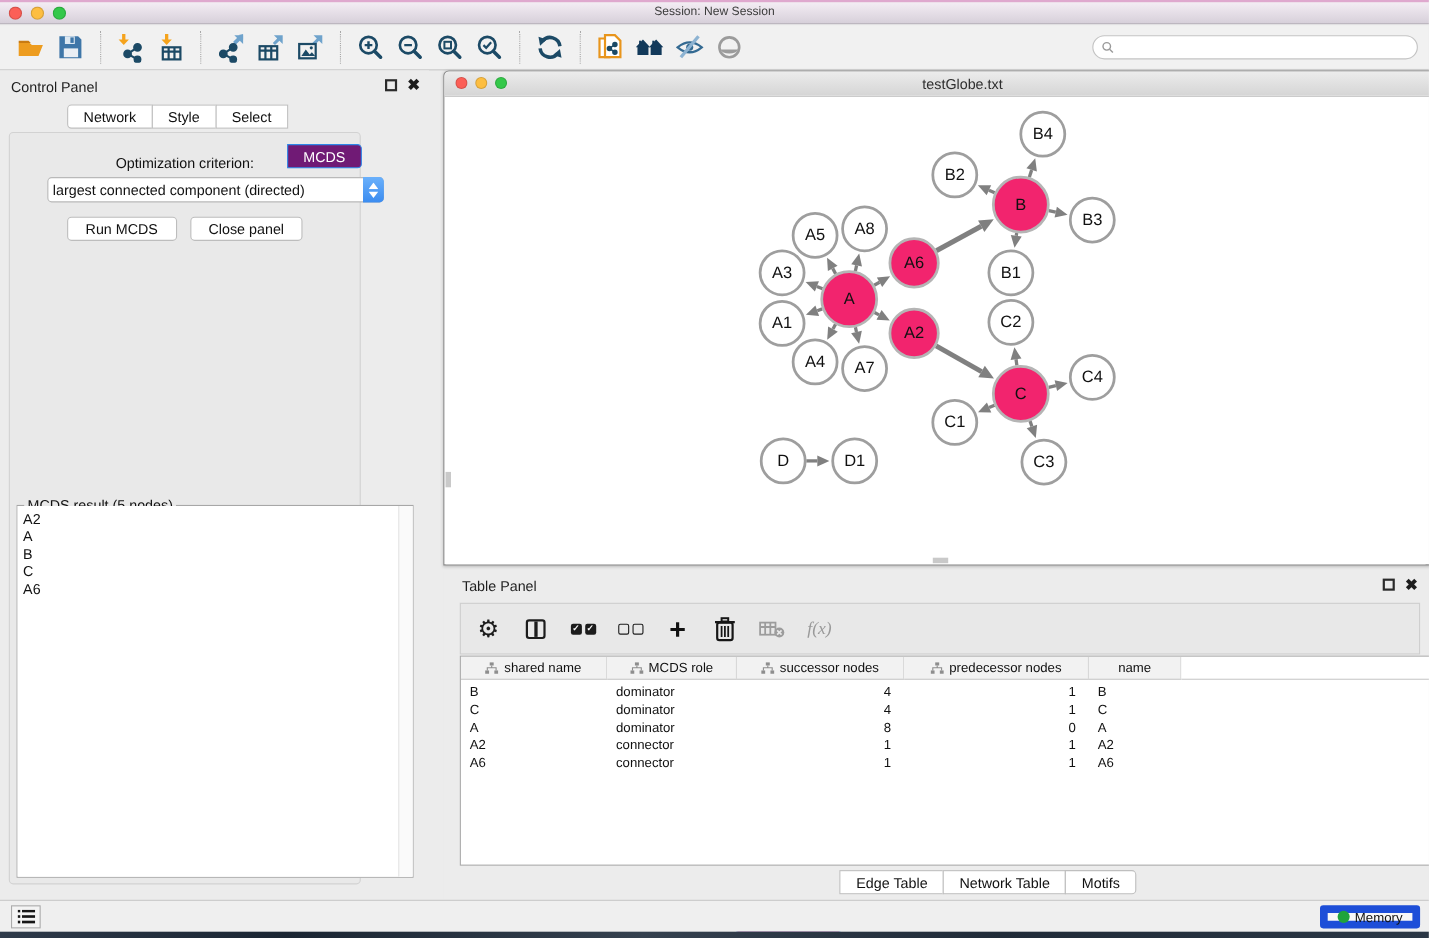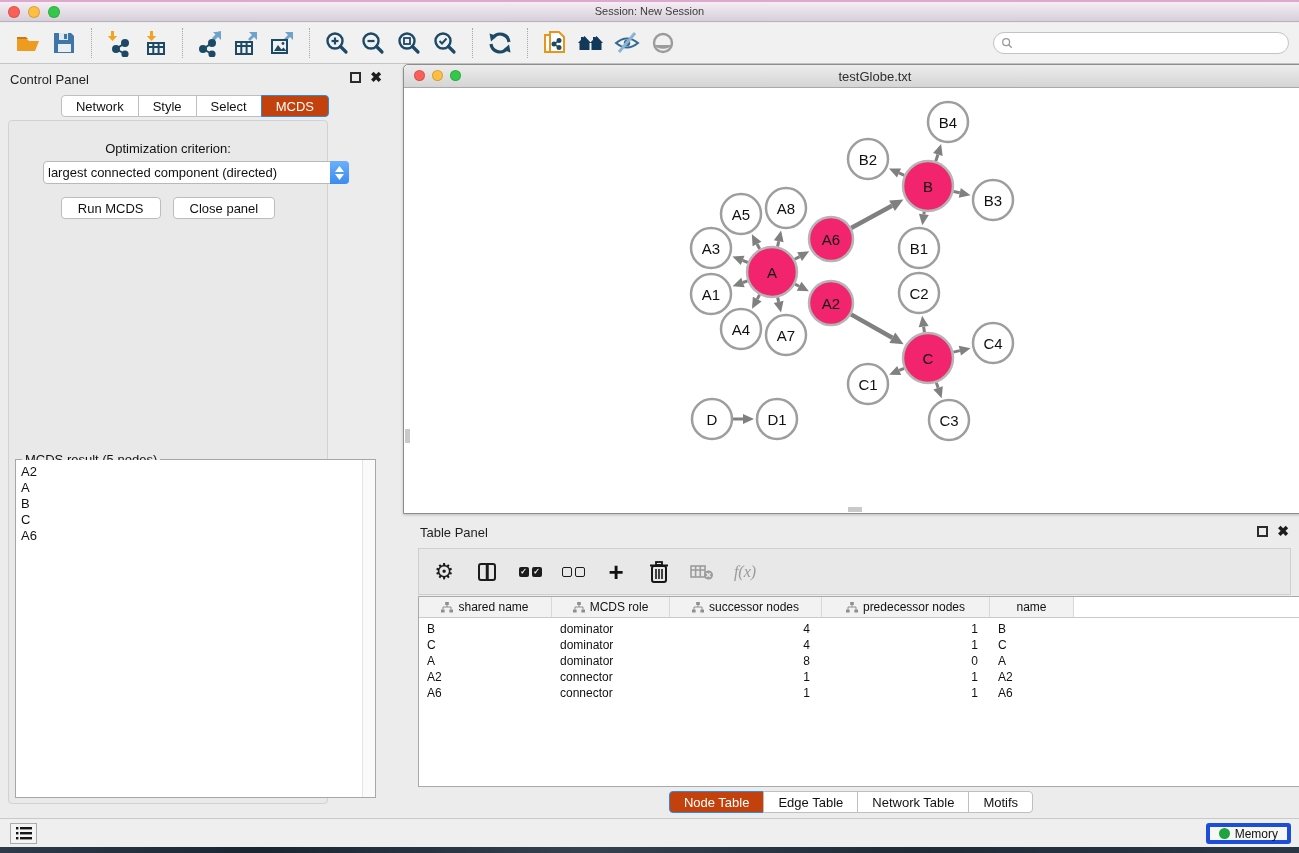--- a/index.html
+++ b/index.html
@@ -30,21 +30,21 @@
   .control-panel { position:absolute; left:0; top:64px; width:390px; height:754px; background:#ececec; }
   .cp-header { position:absolute; left:10px; top:8px; font-size:13px; color:#1f1f1f; }
   .panel-icons { position:absolute; right:8px; top:8px; display:flex; gap:9px; align-items:center; }
   .ic-float { width:11px; height:11px; border:2px solid #2b2b2b; background:transparent; }
   .ic-close { font-size:14px; font-weight:bold; color:#1d1d1d; line-height:11px; }
   .cp-tabs { position:absolute; left:0; top:31px; width:100%; display:flex; justify-content:center; z-index:2; }
   .tab { height:22px; padding:0 14px; background:#fff; border:1px solid #bfbfbf; font-size:13px;
     display:flex; align-items:center; margin-left:-1px; color:#111; }
   .tab:first-child { border-radius:4px 0 0 4px; margin-left:0; }
   .tab:last-child { border-radius:0 4px 4px 0; }
-  .tab.active { background:#c2410c; border-color:#2f87e8; color:#fff; }
+  .tab.active { background:#701a75; border-color:#2f87e8; color:#fff;margin-top:36px; }
   .cp-content { position:absolute; left:8px; top:56px; width:320px; height:684px;
     background:#e9e9e9; border:1px solid #d2d2d2; border-radius:4px; }
   .opt-label { position:absolute; left:0; width:100%; top:20px; text-align:center; font-size:13px; color:#111; }
   .criterion { position:absolute; left:34px; top:40px; width:306px; height:23px; background:#fff;
     border:1px solid #b9b9b9; border-radius:4px; display:flex; align-items:center; }
   .criterion .val { flex:1; font-size:13px; padding-left:4px; color:#111; white-space:nowrap; overflow:hidden; }
   .stepper { width:19px; height:23px; margin-right:-1px; background:linear-gradient(#6ab0fb,#3b8cf0);
     border-radius:0 4px 4px 0; display:flex; flex-direction:column; align-items:center; justify-content:center; gap:2px; }
   .stepper svg { display:block; }
   .btn-row { position:absolute; left:0; top:76px; width:100%; display:flex; justify-content:center; gap:12px; }
@@ -94,21 +94,21 @@
   .th.blank { background:#fff; border-right:none; }
   .td { font-size:12px; color:#111; height:16px; line-height:16px; padding:0 8px; white-space:nowrap; }
   .td.num { text-align:right; padding-right:12px; }
   .tbl-row:first-child .td { margin-top:3px; }
   .tp-tabs { position:absolute; left:0; top:271px; width:100%; display:flex; justify-content:center; }
 
   
   .statusbar { position:absolute; left:0; top:818px; width:1299px; height:29px; background:#efefef; border-top:1px solid #c9c9c9; }
   .list-btn { position:absolute; left:10px; top:4px; width:27px; height:21px; background:#f4f4f4;
     border:1px solid #ababab; display:flex; align-items:center; justify-content:center; }
-  .memory-btn { position:absolute; right:8px; top:4px; height:21px; background:#f7f7f7; border:4px solid #1d4ed8;
+  .memory-btn { position:absolute; right:8px; top:4px; height:21px; background:#f7f7f7; border:7px solid #1d4ed8;
     border-radius:3px; display:flex; align-items:center; gap:5px; padding:0 9px; font-size:12px; color:#111; }
   .mem-dot { width:11px; height:11px; border-radius:50%; background:#1fa33c; }
   .desktop-strip { position:absolute; left:0; top:847px; width:1299px; height:6px;
     background:linear-gradient(90deg,#2e3a4a,#1a2532 20%,#35414f 45%,#202b38 70%,#2b3745); }
 </style>
 </head>
 <body>
 
 <div class="titlebar">
   <div class="traffic">

